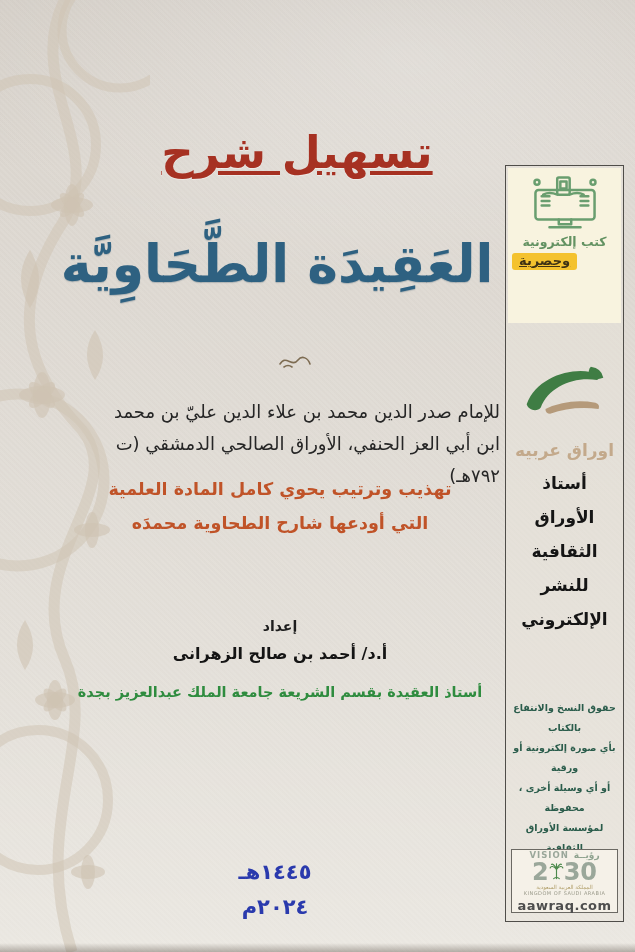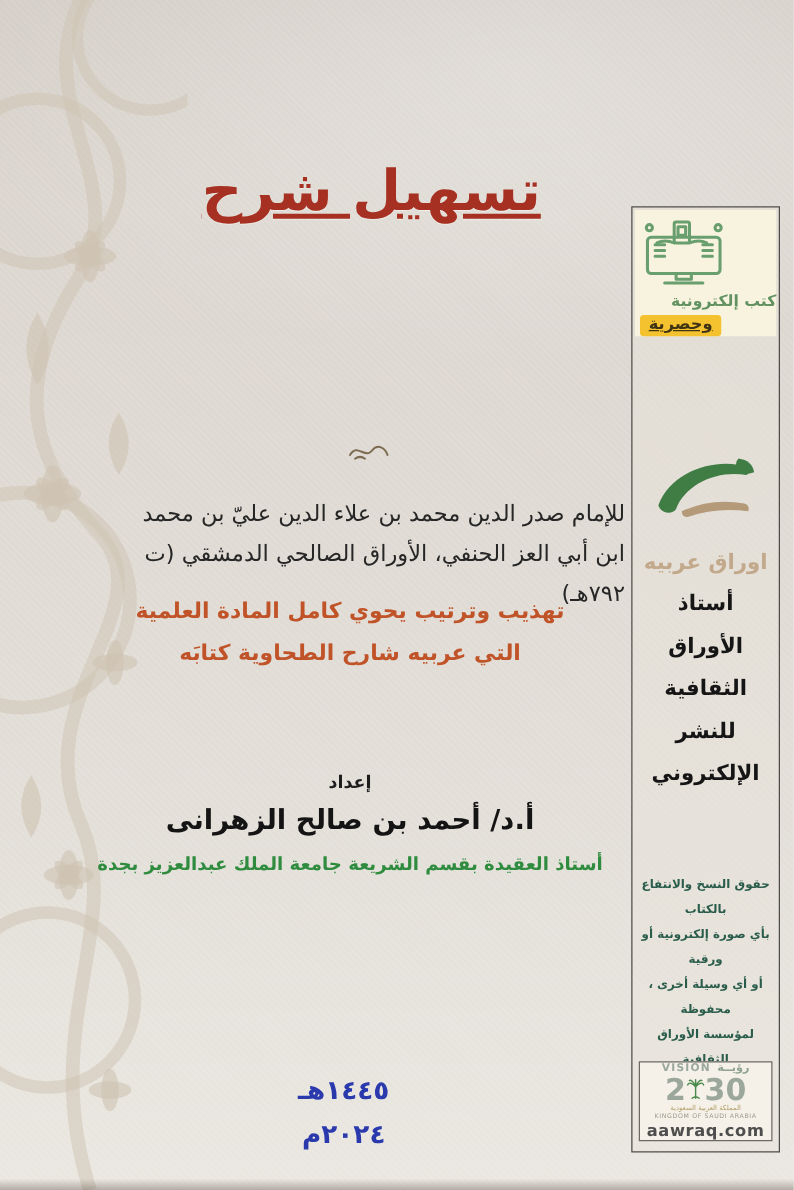--- a/index.html
+++ b/index.html
@@ -17,29 +17,29 @@
     background:linear-gradient(180deg,rgba(0,0,0,0),rgba(85,75,65,.38));}
   .abs{position:absolute;direction:rtl;text-align:center;}
   .supertitle{top:126px;left:62px;width:470px;font-size:45px;font-weight:600;color:#a63122;
     text-shadow:0 1px 0 rgba(255,255,255,.4);text-decoration:underline;}
   .main-title{top:224px;left:27px;width:500px;font-size:52px;font-weight:bold;color:#2e6181;
     line-height:1.55;margin:0;text-shadow:0 1px 1px rgba(40,70,90,.25);}
   .flourish{position:absolute;top:352px;left:278px;}
   .authors{top:396px;left:60px;width:440px;font-size:18px;font-weight:400;color:#262626;line-height:1.78;text-align:right;}
   .desc{top:472px;left:80px;width:400px;font-size:17.5px;font-weight:700;color:#c05328;line-height:1.95;}
   .prep-label{top:618px;left:60px;width:440px;font-size:14px;font-weight:600;color:#1d1d1d;}
-  .prep-name{top:644px;left:60px;width:440px;font-size:22px;font-weight:700;color:#141414;}
+  .prep-name{top:644px;left:60px;width:440px;font-size:16px;font-weight:700;color:#141414;}
   .prep-title{top:684px;left:40px;width:480px;font-size:14.5px;font-weight:700;color:#2f8c3f;}
   .date-hijri{top:860px;left:95px;width:360px;font-size:21px;font-weight:700;color:#2a3aad;}
   .date-greg{top:895px;left:95px;width:360px;font-size:21px;font-weight:700;color:#2a3aad;}
 
   .sidebar{position:absolute;left:505px;top:165px;width:119px;height:757px;box-sizing:border-box;
     border:1.5px solid #4f4d49;background:rgba(234,229,220,.42);}
-  .logo-panel{position:absolute;top:2px;left:2px;right:2px;height:101px;background:#f8f3df;
-    display:flex;flex-direction:column;padding-top:8px;box-sizing:border-box;}
+  .logo-panel{position:absolute;top:2px;left:2px;right:2px;height:155px;background:#f8f3df;
+    display:flex;flex-direction:column;align-items:center;padding-top:8px;box-sizing:border-box;}
   .ebooks-label{font-size:12.5px;font-weight:700;color:#639262;direction:rtl;margin-top:2px;}
   .exclusive-badge{align-self:flex-start;margin:4px 0 0 4px;background:#f4c22e;border-radius:3px;
     padding:0 7px 2px;font-size:13px;font-weight:700;color:#3f3314;direction:rtl;text-decoration:underline;}
   .awraq-logo{position:absolute;top:196px;left:0;width:100%;display:flex;flex-direction:column;align-items:center;}
   .awraq-label{font-size:17px;font-weight:700;color:#c3a98b;direction:rtl;margin-top:20px;letter-spacing:1px;}
   .org{position:absolute;top:300px;left:0;width:100%;direction:rtl;text-align:center;
     font-size:17px;font-weight:700;color:#151515;line-height:34px;}
   .copyright{position:absolute;top:532px;left:0;width:100%;direction:rtl;text-align:center;
     font-size:9.5px;font-weight:700;color:#2a5c4b;line-height:20px;}
   .vision-panel{position:absolute;left:5px;right:5px;top:683px;height:62px;background:#f5f1e8;
@@ -92,33 +92,34 @@
           <ellipse rx="7" ry="17" transform="rotate(90)"></ellipse>
         </g>
       <path d="M30,250 q18,30 0,58 q-18,-30 0,-58z"></path>
       <path d="M95,330 q16,26 0,50 q-16,-26 0,-50z"></path>
       <path d="M25,620 q16,26 0,50 q-16,-26 0,-50z"></path>
     </g>
   </svg>
 
   <div class="abs supertitle">تسهيل شرح</div>
 
+  <h1 class="abs main-title">العَقِيدَة الطَّحَاوِيَّة</h1>
 
   <svg class="flourish" width="34" height="18" viewBox="0 0 34 18">
     <path d="M2,12 C8,2 14,16 20,8 C24,3 30,6 32,12 M6,15 q4,-3 8,0" fill="none" stroke="#7d6c52" stroke-width="1.6" stroke-linecap="round"></path>
   </svg>
 
   <div class="abs authors">
     <div>للإمام صدر الدين محمد بن علاء الدين عليّ بن محمد</div>
     <div>ابن أبي العز الحنفي، الأوراق الصالحي الدمشقي (ت ٧٩٢هـ)</div>
   </div>
 
   <div class="abs desc">
     <div>تهذيب وترتيب يحوي كامل المادة العلمية</div>
-    <div>التي عربيه شارح الطحاوية كتابَه</div>
+    <div>التي أودعها شارح الطحاوية محمدَه</div>
   </div>
 
   <div class="abs prep-label">إعداد</div>
   <div class="abs prep-name">أ.د/ أحمد بن صالح الزهرانى</div>
   <div class="abs prep-title">أستاذ العقيدة بقسم الشريعة جامعة الملك عبدالعزيز   بجدة</div>
 
   <div class="abs date-hijri">١٤٤٥هـ</div>
   <div class="abs date-greg">٢٠٢٤م</div>
 
   <aside class="sidebar">

